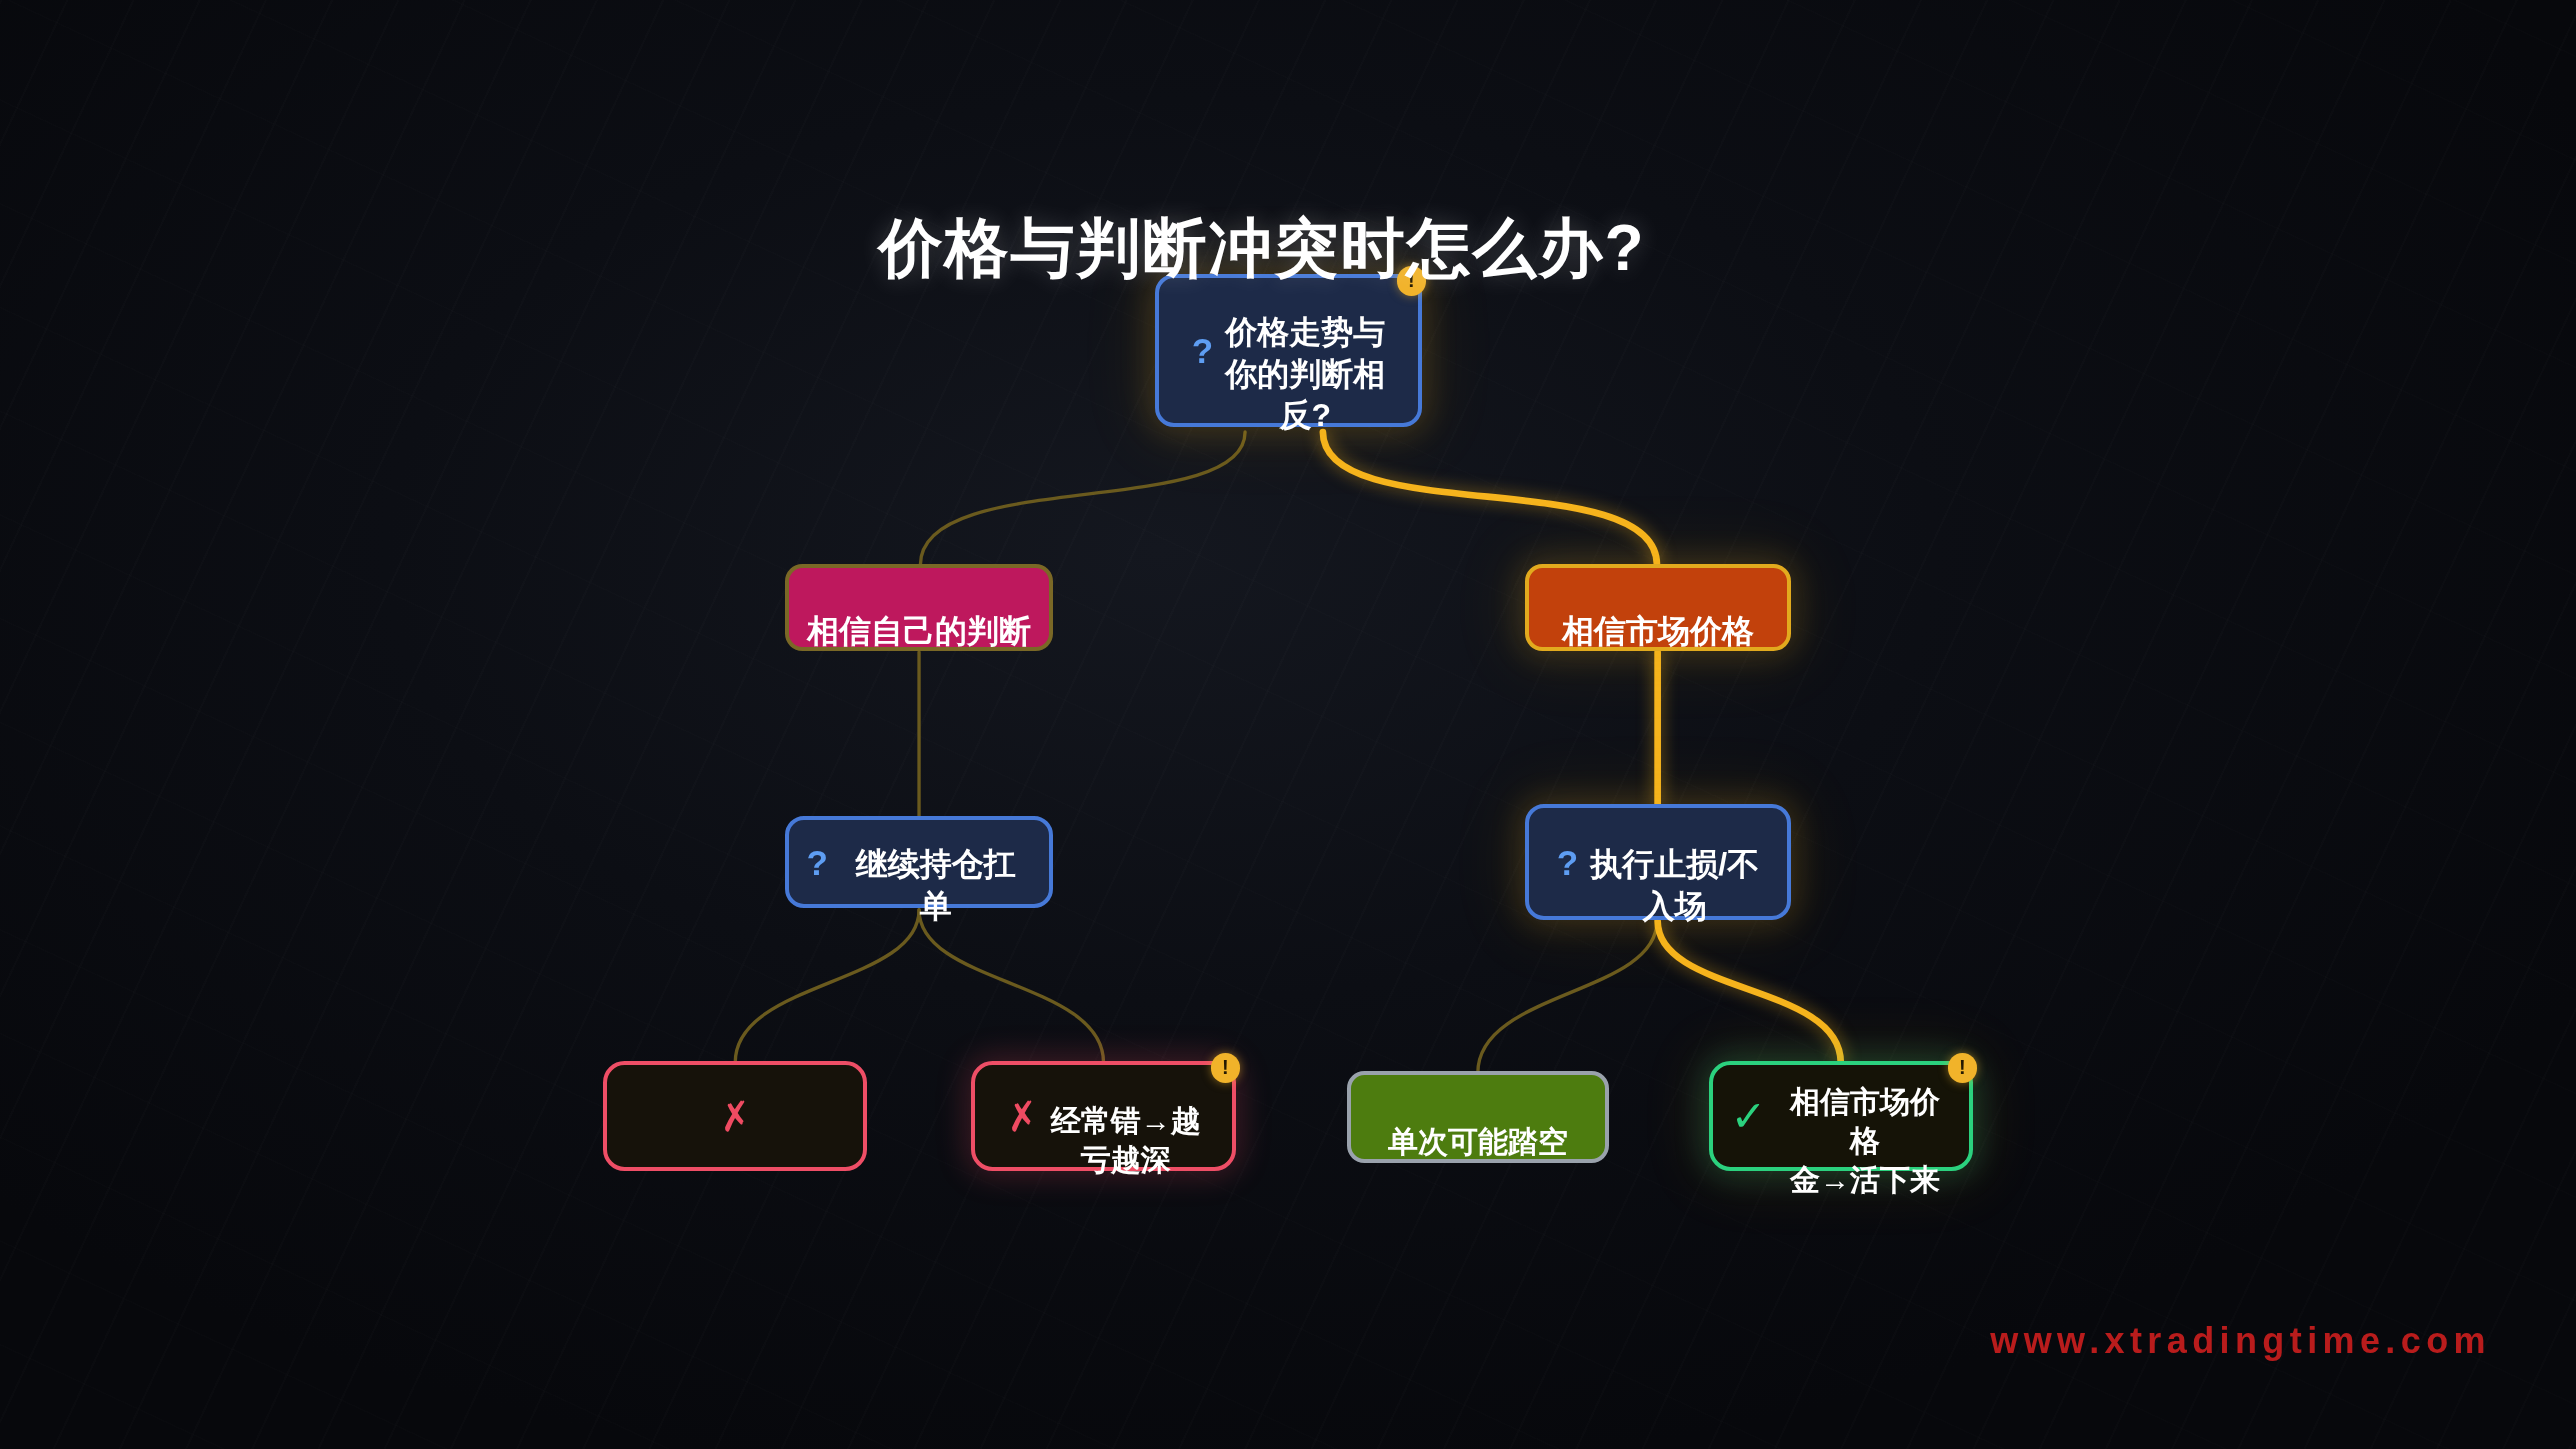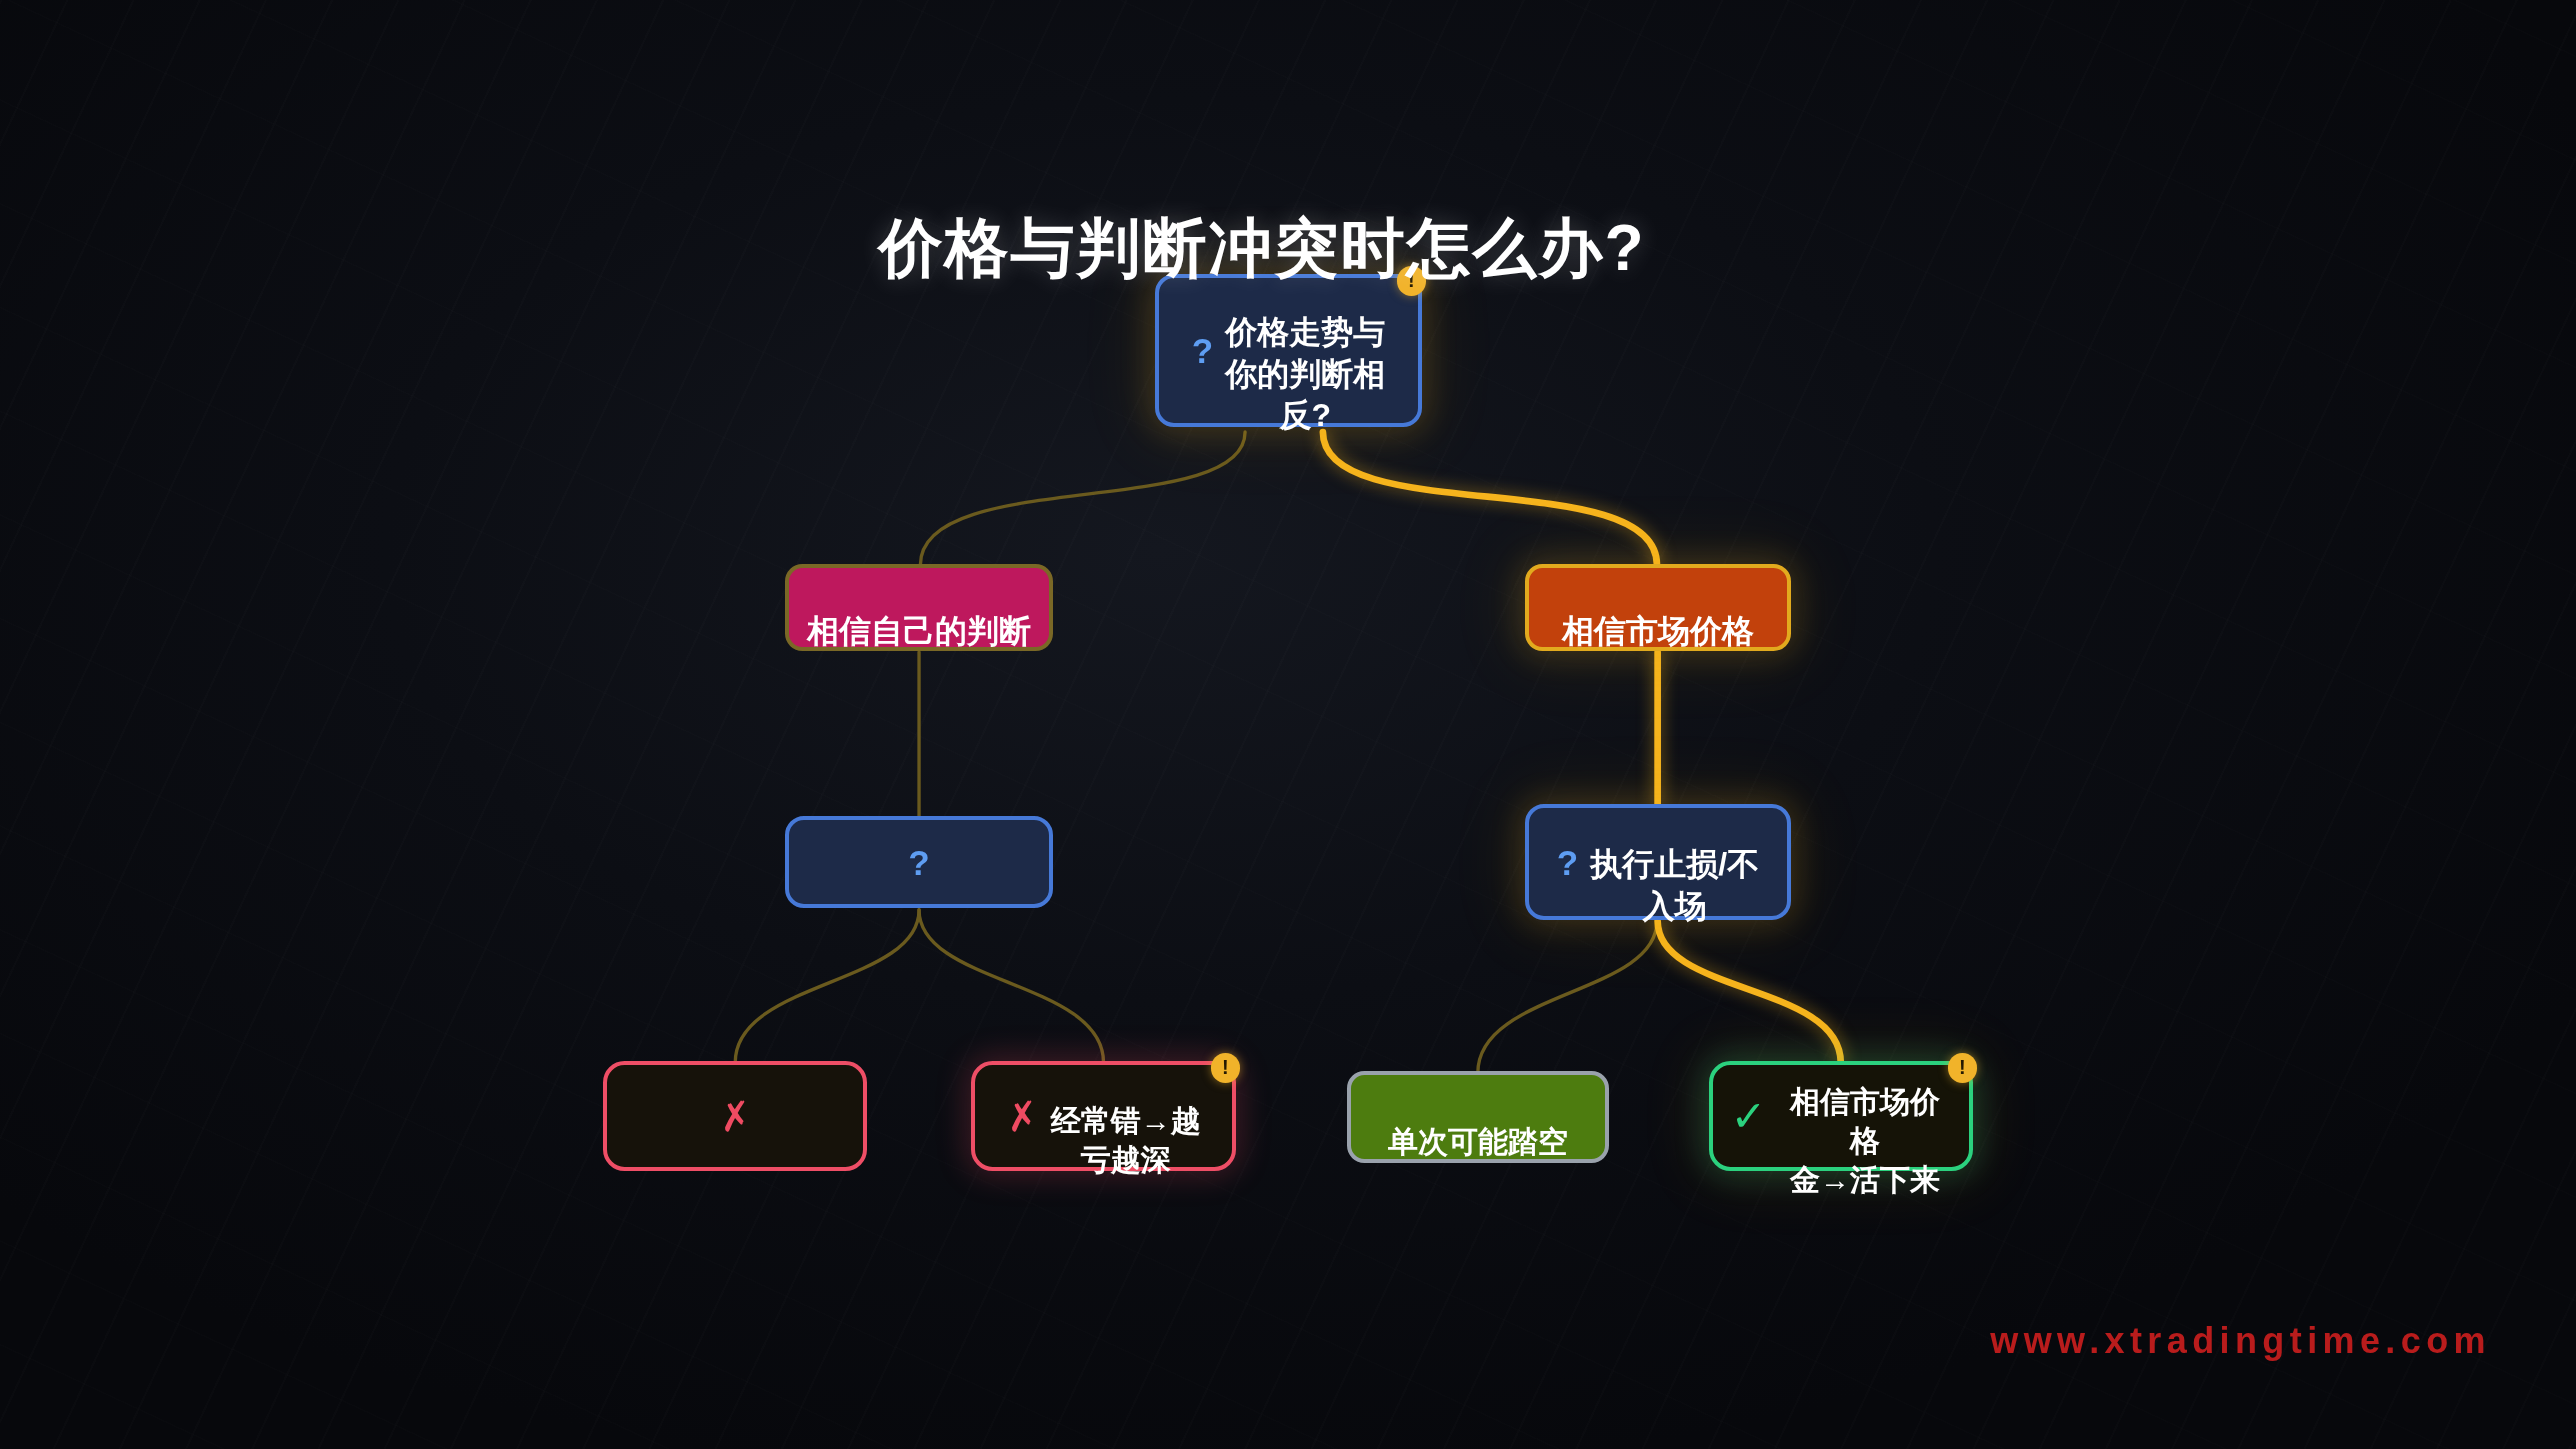--- a/index.html
+++ b/index.html
@@ -100,20 +100,21 @@
 <div id="n-self" class="node olive">
   <span class="label">相信自己的判断</span>
 </div>
 
 <div id="n-market" class="node gold hot-glow">
   <span class="label">相信市场价格</span>
 </div>
 
 <div id="n-hold" class="node blue">
   <span class="icon q">?</span>
+  <span class="label">继续持仓扛单</span>
 </div>
 
 <div id="n-stop" class="node blue hot-glow">
   <span class="icon q">?</span>
   <span class="label">执行止损/不
 入场</span>
 </div>
 
 <div id="n-occ" class="node red">
   <span class="icon x">✗</span>

